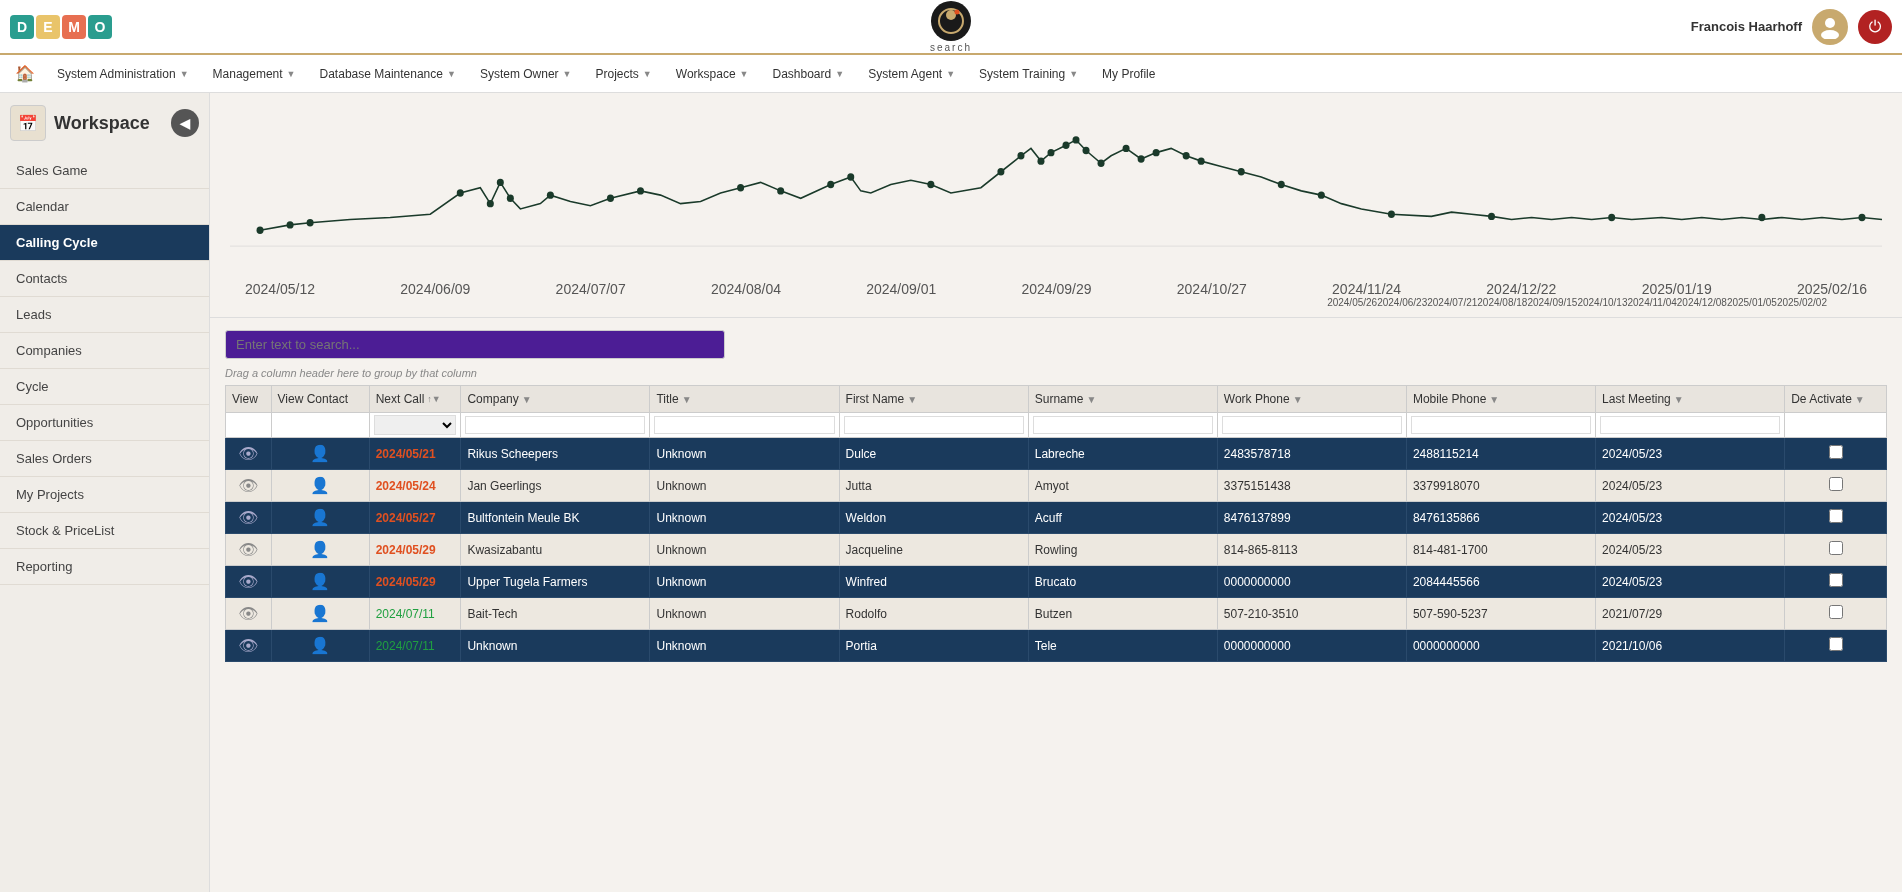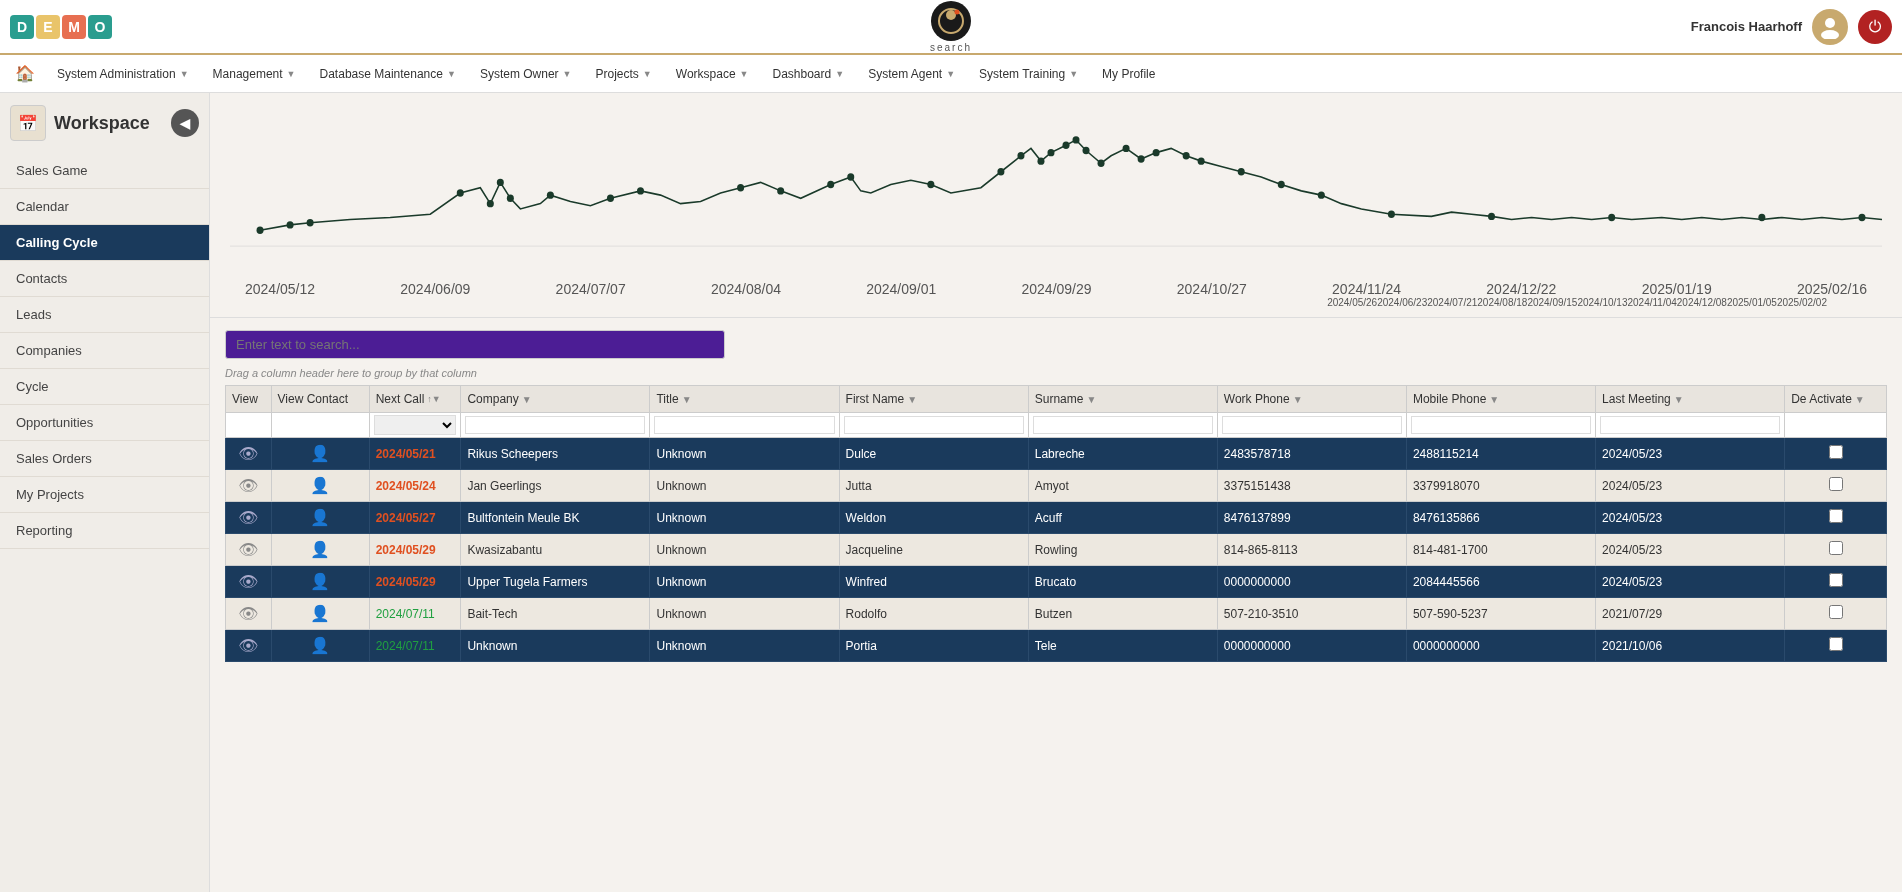--- a/index.html
+++ b/index.html
@@ -349,20 +349,21 @@
     <div class="sidebar-nav-item">Sales Game</div>
     <div class="sidebar-nav-item">Calendar</div>
     <div class="sidebar-nav-item active">Calling Cycle</div>
     <div class="sidebar-nav-item">Contacts</div>
     <div class="sidebar-nav-item">Leads</div>
     <div class="sidebar-nav-item">Companies</div>
     <div class="sidebar-nav-item">Cycle</div>
     <div class="sidebar-nav-item">Opportunities</div>
     <div class="sidebar-nav-item">Sales Orders</div>
     <div class="sidebar-nav-item">My Projects</div>
+    <div class="sidebar-nav-item">Stock &amp; PriceList</div>
     <div class="sidebar-nav-item">Reporting</div>
   </div>
 
   <div class="content-area">
 
     <div class="chart-container">
       <svg class="chart-svg-wrap" viewBox="0 0 1650 160" preserveAspectRatio="none">
 
         <line x1="0" y1="130" x2="1650" y2="130" stroke="#ccc" stroke-width="0.5"></line>
 

